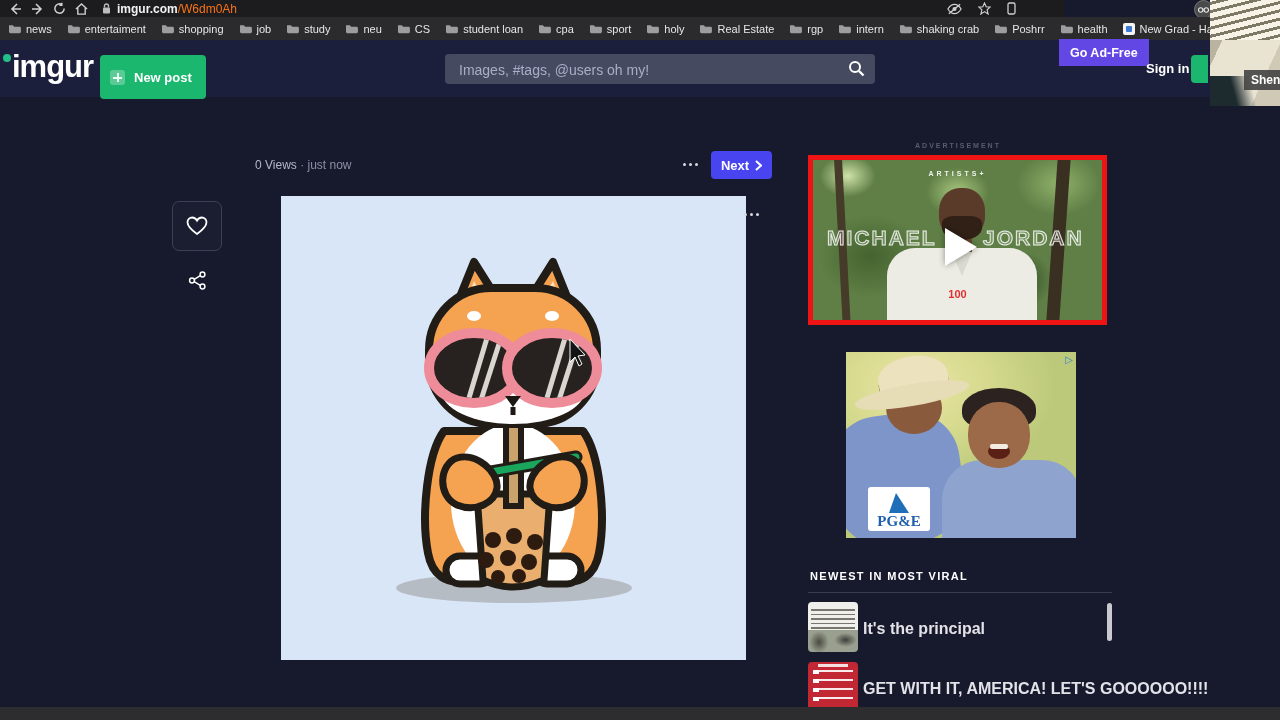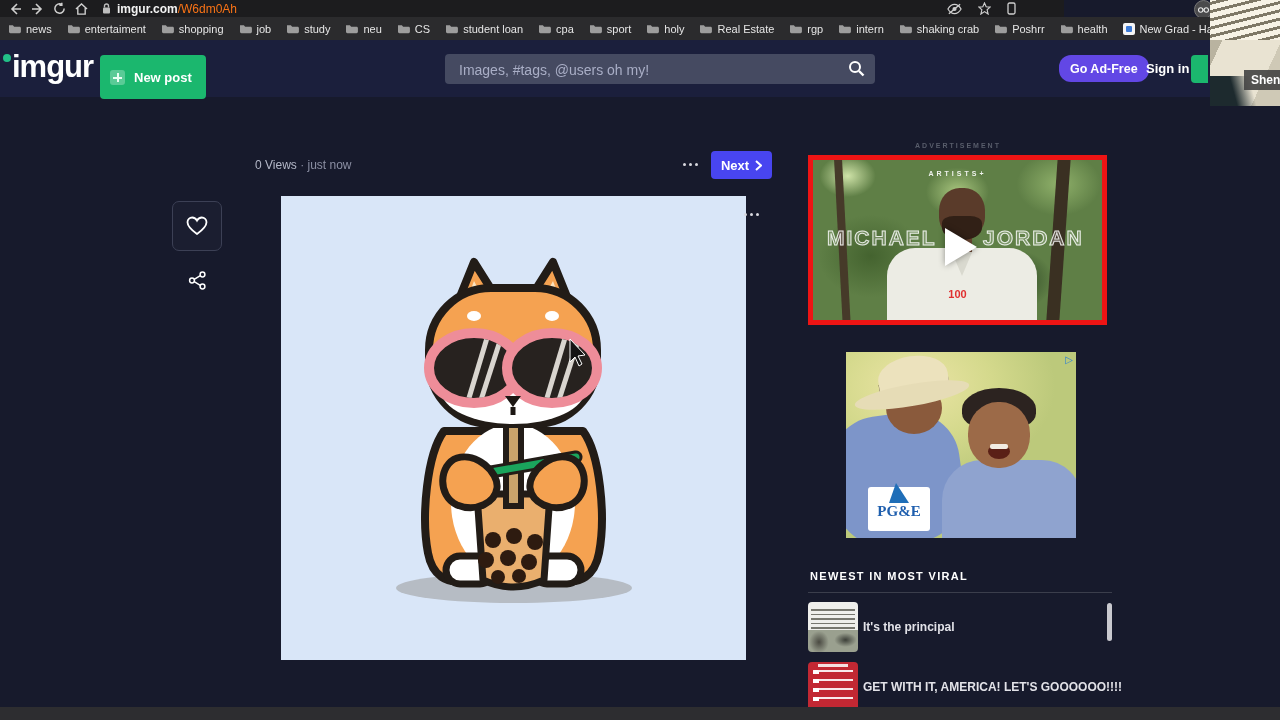--- a/index.html
+++ b/index.html
@@ -36,21 +36,21 @@
            align-items:center;gap:9px;padding:0 14px 0 10px;}
   .plusbox{width:15px;height:15px;background:rgba(255,255,255,.28);border-radius:3px;position:relative;}
   .plusbox::before,.plusbox::after{content:"";position:absolute;background:#eafff3;}
   .plusbox::before{left:7px;top:3px;width:2px;height:9px;}
   .plusbox::after{left:3px;top:7px;width:9px;height:2px;}
   .newpost-label{color:#fff;font-size:13px;font-weight:bold;}
   .search{left:445px;top:54px;width:430px;height:30px;background:#454a61;border-radius:4px;}
   .search input{position:absolute;left:12px;top:0;width:380px;height:30px;background:transparent;border:0;outline:0;
                 color:#e8eaf2;font-size:14px;font-family:"Liberation Sans",sans-serif;}
   .search input::placeholder{color:#a9aec6;opacity:1;}
-  .goadfree{left:1059px;top:55px;height:27px;background:#6247e5;border-radius:12px;display:flex;
+  .goadfree{left:1059px;top:39px;height:27px;background:#6247e5;border-radius:0;display:flex;
             align-items:center;padding:0 11px;color:#fff;font-size:12.5px;font-weight:bold;}
   .signin{left:1146px;top:61px;color:#fff;font-size:13px;font-weight:bold;}
   .signup-sliver{left:1191px;top:55px;width:17px;height:28px;background:#1bb76e;border-radius:4px 0 0 4px;}
 
   
   .meta{left:255px;top:158px;font-size:12px;color:#b4b8c8;}
   .meta .dim{color:#8b8fa3;}
   .dots3{display:flex;gap:3px;}
   .dots3 i{width:3px;height:3px;border-radius:50%;background:#d9d9e0;}
   .nextbtn{left:711px;top:151px;width:61px;height:28px;background:#4845f0;border-radius:4px;display:flex;
@@ -95,40 +95,40 @@
   .hat-brim{position:absolute;left:8px;top:32px;width:116px;height:22px;background:#e6dcb6;border-radius:50%;transform:rotate(-10deg);}
   .wom-hair{position:absolute;left:116px;top:36px;width:74px;height:42px;background:#2c2320;border-radius:50% 50% 40% 40%;}
   .wom-face{position:absolute;left:122px;top:50px;width:62px;height:66px;background:#9c6a48;border-radius:48%;}
   .wom-mouth{position:absolute;left:142px;top:92px;width:22px;height:15px;background:#5a2016;border-radius:50%;}
   .wom-teeth{position:absolute;left:144px;top:92px;width:18px;height:5px;background:#f2ece2;border-radius:2px;}
   .wom-shirt{position:absolute;left:96px;top:108px;width:140px;height:80px;background:#8fa3cf;border-radius:40px 40px 0 0;}
   .pge-box{position:absolute;left:22px;top:135px;width:62px;height:44px;background:#fff;border-radius:3px;
            display:flex;flex-direction:column;align-items:center;justify-content:flex-end;}
   .pge-sail{width:0;height:0;border-bottom:20px solid #1f6eb8;border-left:7px solid transparent;
             border-right:13px solid transparent;margin-bottom:1px;}
-  .pge-text{color:#1f5fae;font-weight:bold;font-size:15px;font-family:"Liberation Serif",serif;line-height:1;margin-bottom:12px;}
+  .pge-text{color:#1f5fae;font-weight:bold;font-size:15px;font-family:"Liberation Serif",serif;line-height:1;margin-bottom:2px;}
   .adchoices{position:absolute;right:3px;top:3px;color:#2b7fd4;font-size:10px;line-height:10px;}
 
   .viral-h{left:810px;top:570px;color:#fff;font-size:11px;font-weight:bold;letter-spacing:1.3px;}
   .divider{left:808px;top:592px;width:304px;height:1px;background:#3b3e4c;}
   .thumb{width:50px;height:50px;border-radius:4px;overflow:hidden;position:relative;}
   .t1-top{position:absolute;left:0;top:0;width:50px;height:28px;background:#efefec;
           background-image:repeating-linear-gradient(180deg,transparent 0 3px,#77776f 3px 4.5px);
           background-size:44px 100%;background-position:3px 4px;background-repeat:no-repeat;}
   .t1-bot{position:absolute;left:0;top:28px;width:50px;height:22px;
           background:radial-gradient(14px 16px at 22% 55%,#4a4a42 0%,rgba(0,0,0,0) 70%),
                      radial-gradient(16px 10px at 75% 45%,#3c3f38 0%,rgba(0,0,0,0) 70%),
                      #9aa08f;}
   .t2{background:#c22833;}
   .t2-rows{position:absolute;left:5px;top:8px;width:40px;height:36px;
            background-image:repeating-linear-gradient(180deg,rgba(255,255,255,.9) 0 2px,transparent 2px 9px);}
   .t2-icons{position:absolute;left:5px;top:8px;width:6px;height:36px;
             background-image:repeating-linear-gradient(180deg,#fff 0 4px,transparent 4px 9px);border-radius:2px;}
   .t2-title{position:absolute;left:10px;top:2px;width:30px;height:3px;background:rgba(255,255,255,.85);}
-  .viral-title{color:#e2e2e8;font-size:12px;font-weight:bold;}
+  .viral-title{color:#e2e2e8;font-size:16px;font-weight:bold;}
   .scrollthumb{left:1107px;top:603px;width:5px;height:38px;background:#c9c9cf;border-radius:3px;}
 
   .bottombar{left:0;top:707px;width:1280px;height:13px;background:#2d2d30;}
 
   
   .webcam{left:1210px;top:0;width:70px;height:106px;background:#ded8c6;overflow:hidden;z-index:50;}
   .blinds{position:absolute;left:-8px;top:-14px;width:110px;height:64px;transform:rotate(-14deg);
           background:repeating-linear-gradient(180deg,#f7f3e6 0 5px,#7e7866 5px 8px);}
   .wall-shadow{position:absolute;left:0;top:40px;width:100%;height:70px;
           background:linear-gradient(115deg,#b9b3a0 0 12%,#e9e3d2 12% 70%,#cfc9b6 70%);}

